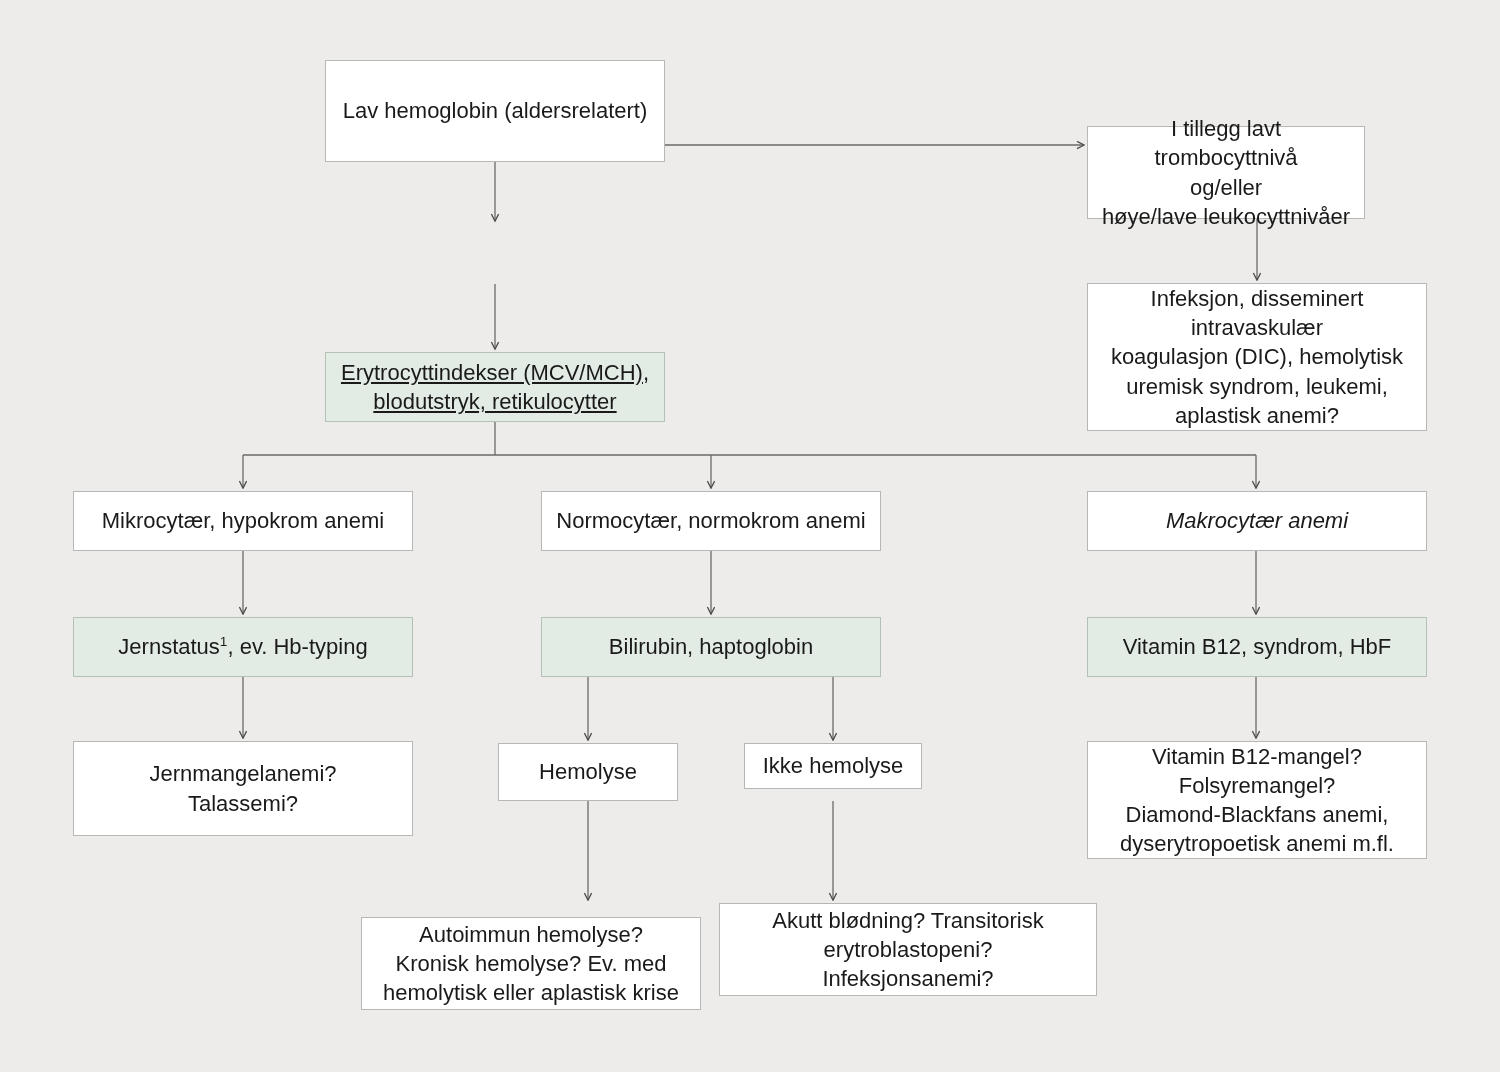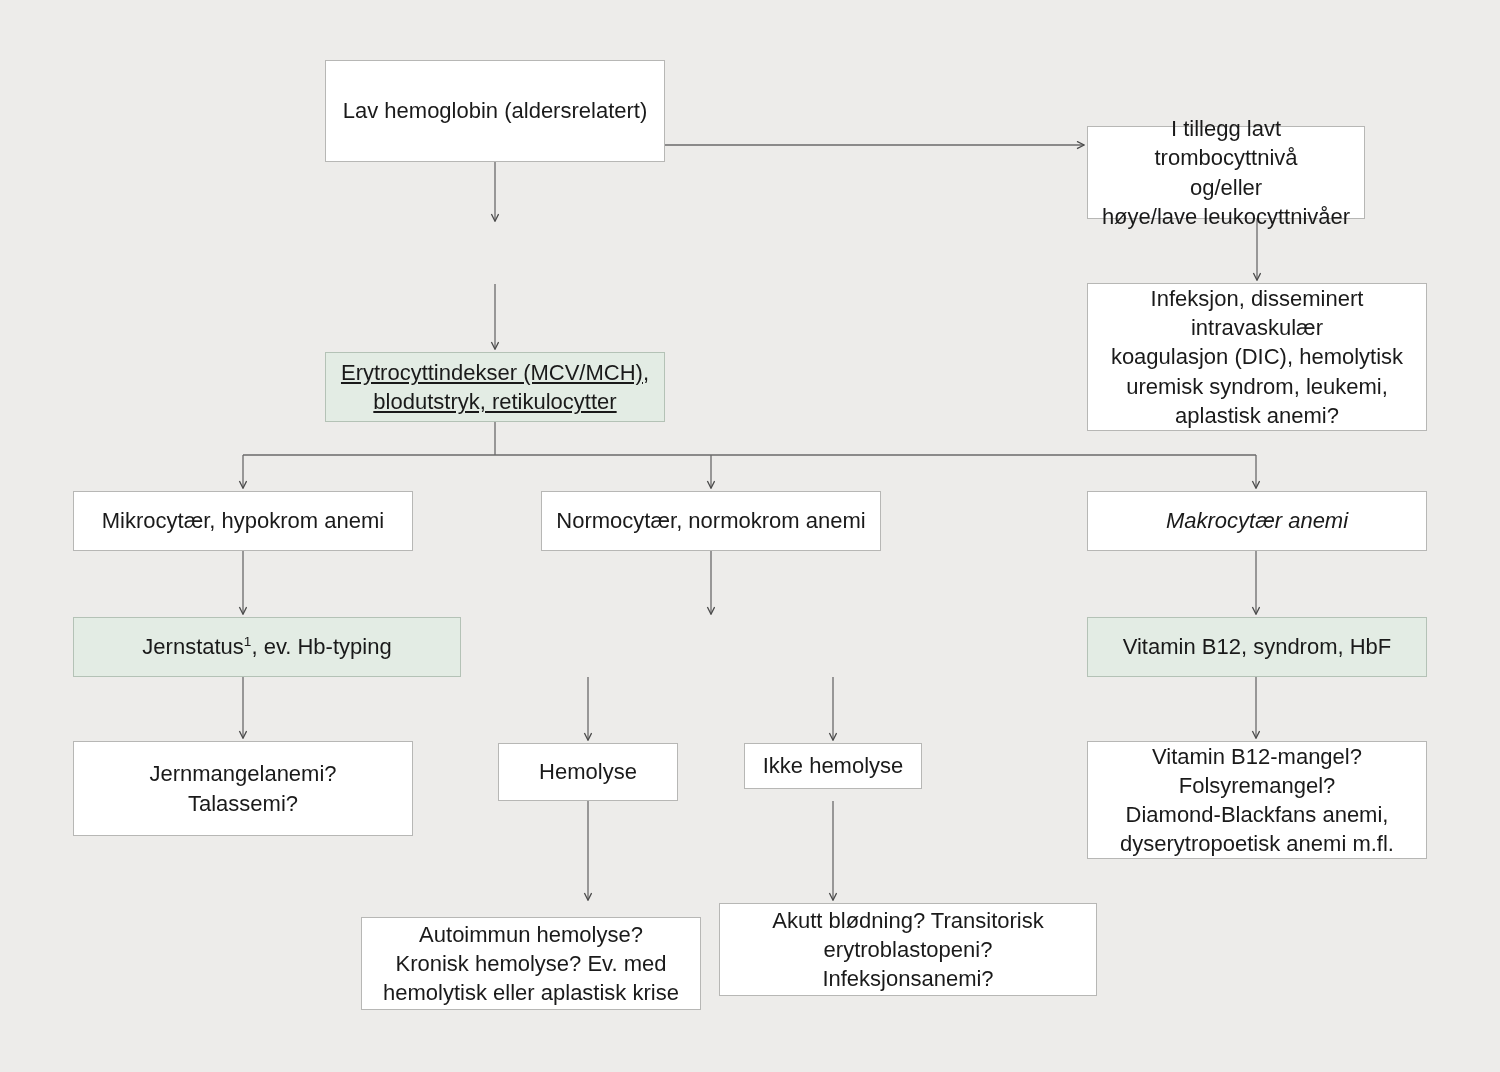--- a/index.html
+++ b/index.html
@@ -119,24 +119,27 @@
   </div>
 
   <div class="node white" style="left:541px;top:491px;width:340px;height:60px;">
     <span class="node-text">Normocytær, normokrom anemi</span>
   </div>
 
   <div class="node white" style="left:1087px;top:491px;width:340px;height:60px;font-style:italic;">
     <span class="node-text">Makrocytær anemi</span>
   </div>
 
-  <div class="node green" style="left:73px;top:617px;width:388px;height:60px;text-align:center;">
+  <div class="node green" style="left:73px;top:617px;width:340px;height:60px;text-align:center;">
     <span class="node-text">Jernstatus<sup>1</sup>, ev. Hb-typing</span>
   </div>
 
+  <div class="node green" style="left:541px;top:617px;width:340px;height:60px;">
+    <span class="node-text">Bilirubin, haptoglobin</span>
+  </div>
 
   <div class="node green" style="left:1087px;top:617px;width:340px;height:60px;">
     <span class="node-text">Vitamin B12, syndrom, HbF</span>
   </div>
 
   <div class="node white" style="left:73px;top:741px;width:340px;height:95px;">
     <span class="node-text">Jernmangelanemi?
 Talassemi?</span>
   </div>
 

